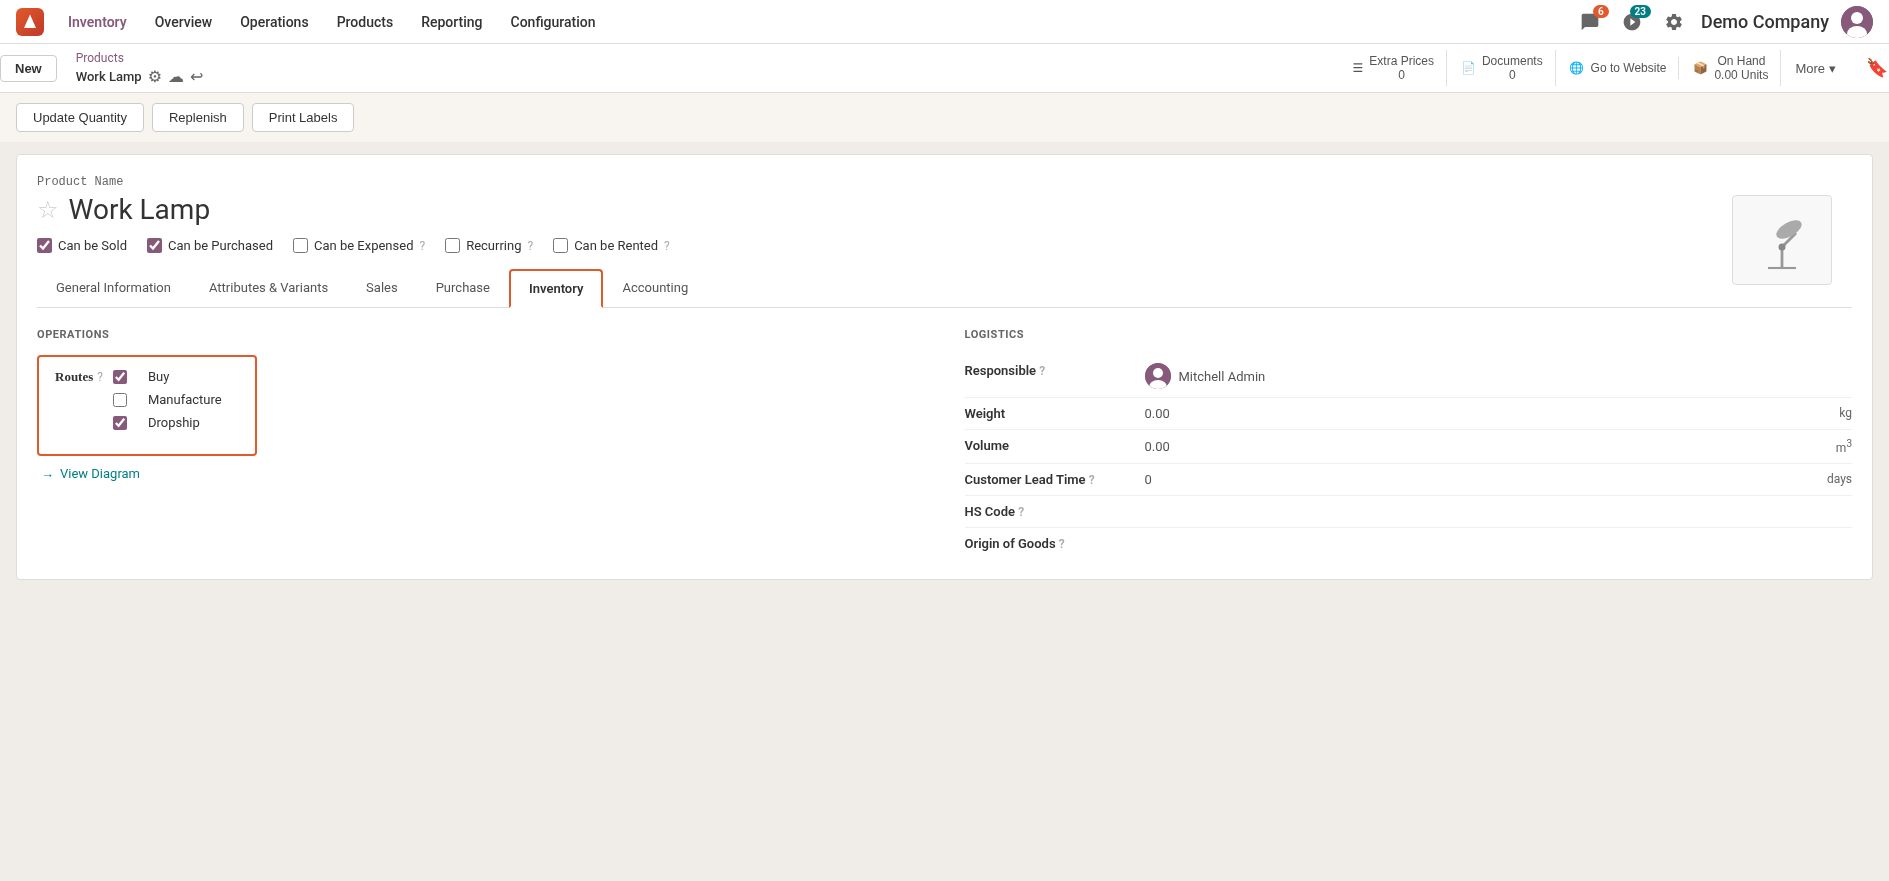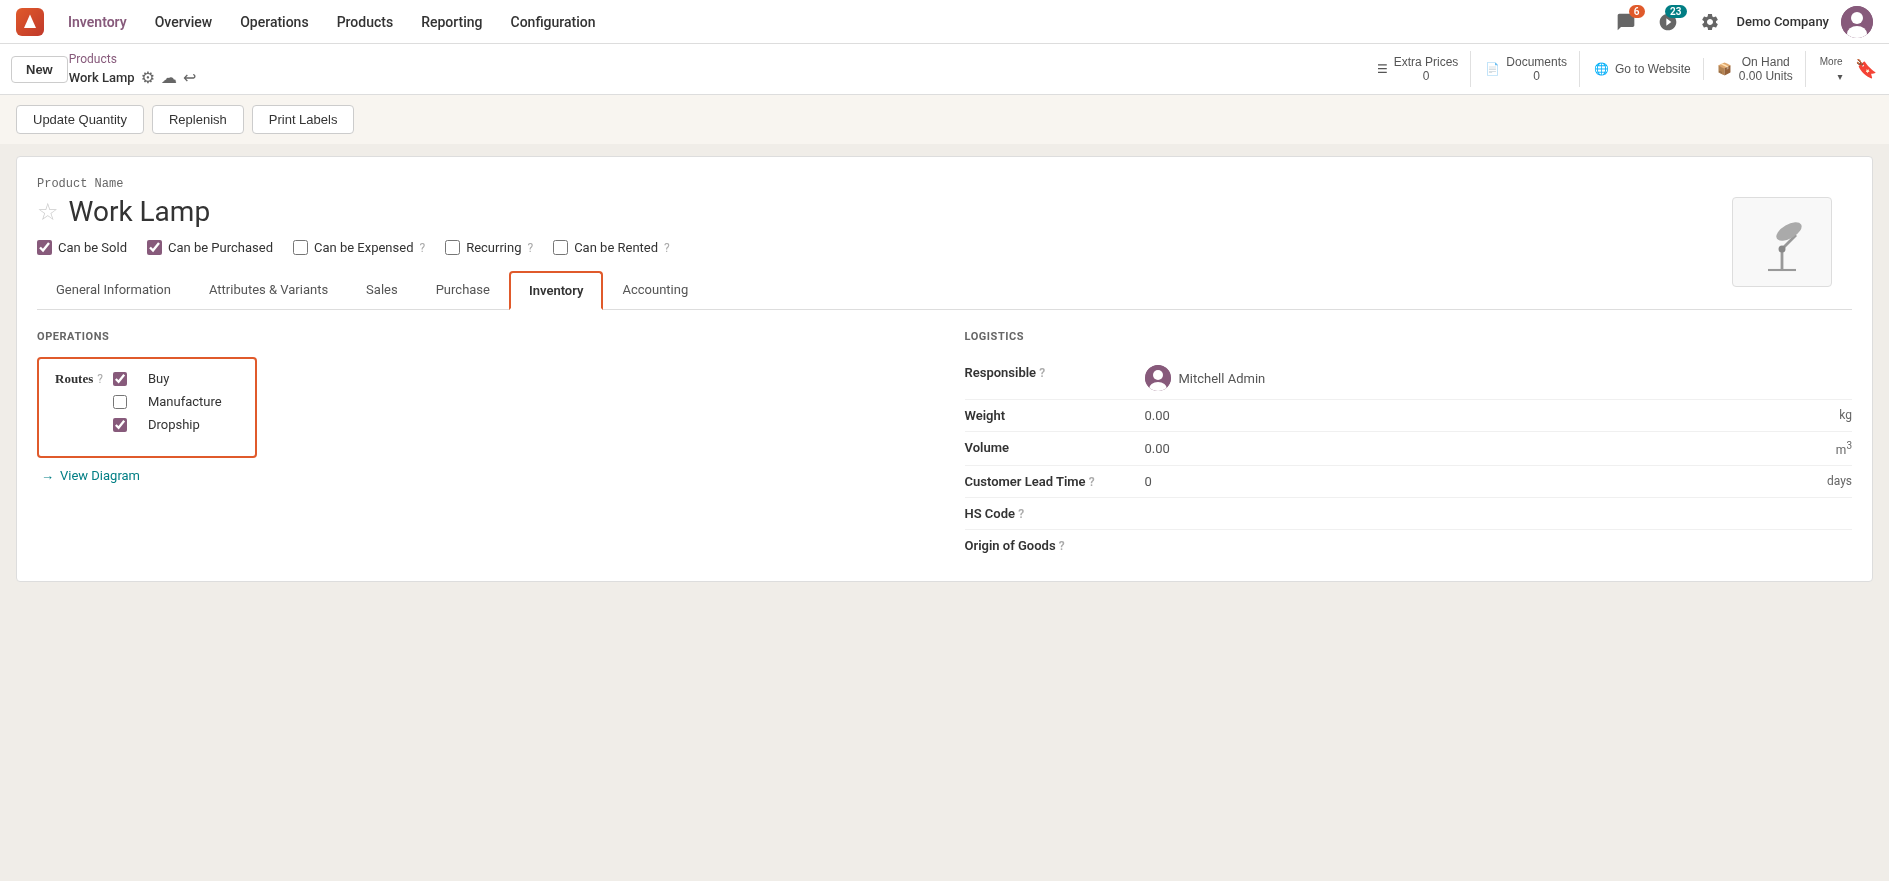--- a/index.html
+++ b/index.html
@@ -48,38 +48,38 @@
       background: #e05a2b;
       color: #fff;
       border-radius: 10px;
       font-size: 10px;
       padding: 1px 5px;
       font-weight: 600;
       min-width: 16px;
       text-align: center;
     }
     .badge.blue { background: #017e84; }
-    .company-name { font-size: 13px; font-weight: 500; color: #333; }
+    .company-name { font-size: 18px; font-weight: 500; color: #333; }
     .user-avatar {
       width: 32px; height: 32px;
       border-radius: 50%;
       background: #875a7b;
       display: flex; align-items: center; justify-content: center;
       overflow: hidden;
       cursor: pointer;
     }
 
     
     .sec-toolbar {
       background: #fff;
       border-bottom: 1px solid #ddd;
       display: flex;
       align-items: center;
-      padding: 6px 11px;
-      gap: 1px;
+      padding: 6px 0;
+      gap: 19px;
     }
     .btn-new {
       background: #fff;
       border: 1px solid #ccc;
       border-radius: 4px;
       padding: 5px 14px;
       font-size: 13px;
       font-weight: 600;
       cursor: pointer;
       color: #333;
@@ -101,21 +101,21 @@
       font-size: 12px;
       border-right: 1px solid #e0e0e0;
     }
     .action-btn:last-child { border-right: none; }
     .action-btn-row { display: flex; align-items: center; gap: 6px; }
     .more-btn {
       display: flex; align-items: flex-end; gap: 4px;
       padding: 6px 12px;
       cursor: pointer;
       background: none; border: none;
-      font-size: 10px; color: #555; flex-direction: column;
+      font-size: 13px; color: #555;
     }
     .bookmark-btn { color: #555; cursor: pointer; background: none; border: none; font-size: 18px; }
 
     
     .action-buttons-bar {
       background: #f8f5f0;
       padding: 10px 16px;
       display: flex; gap: 8px;
     }
     .action-btn-secondary {

